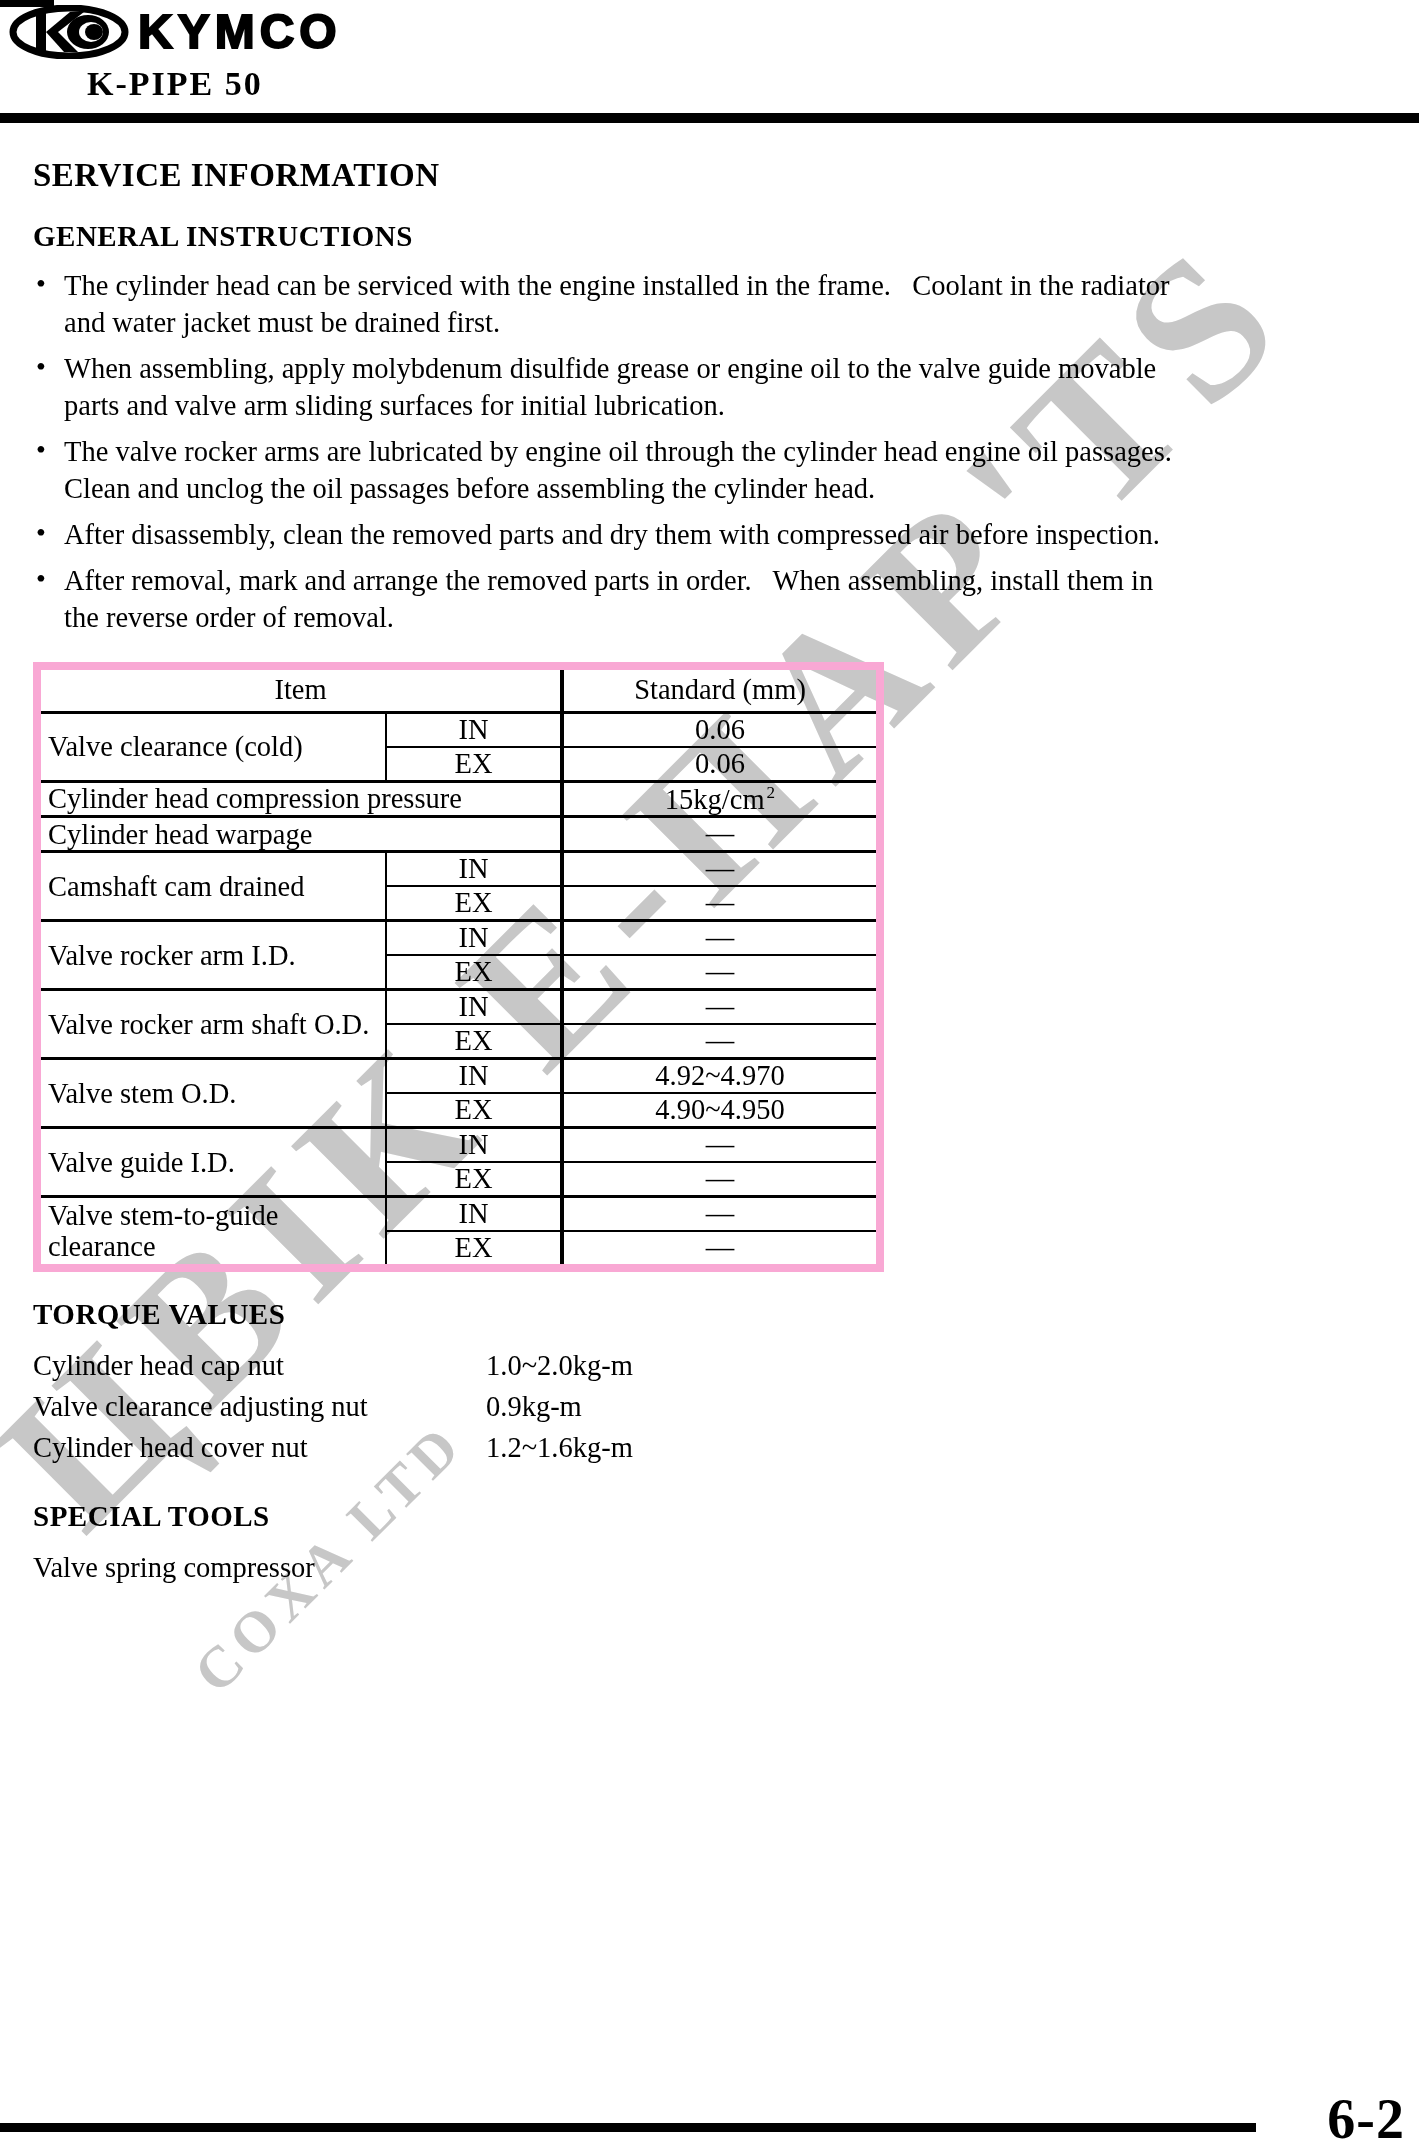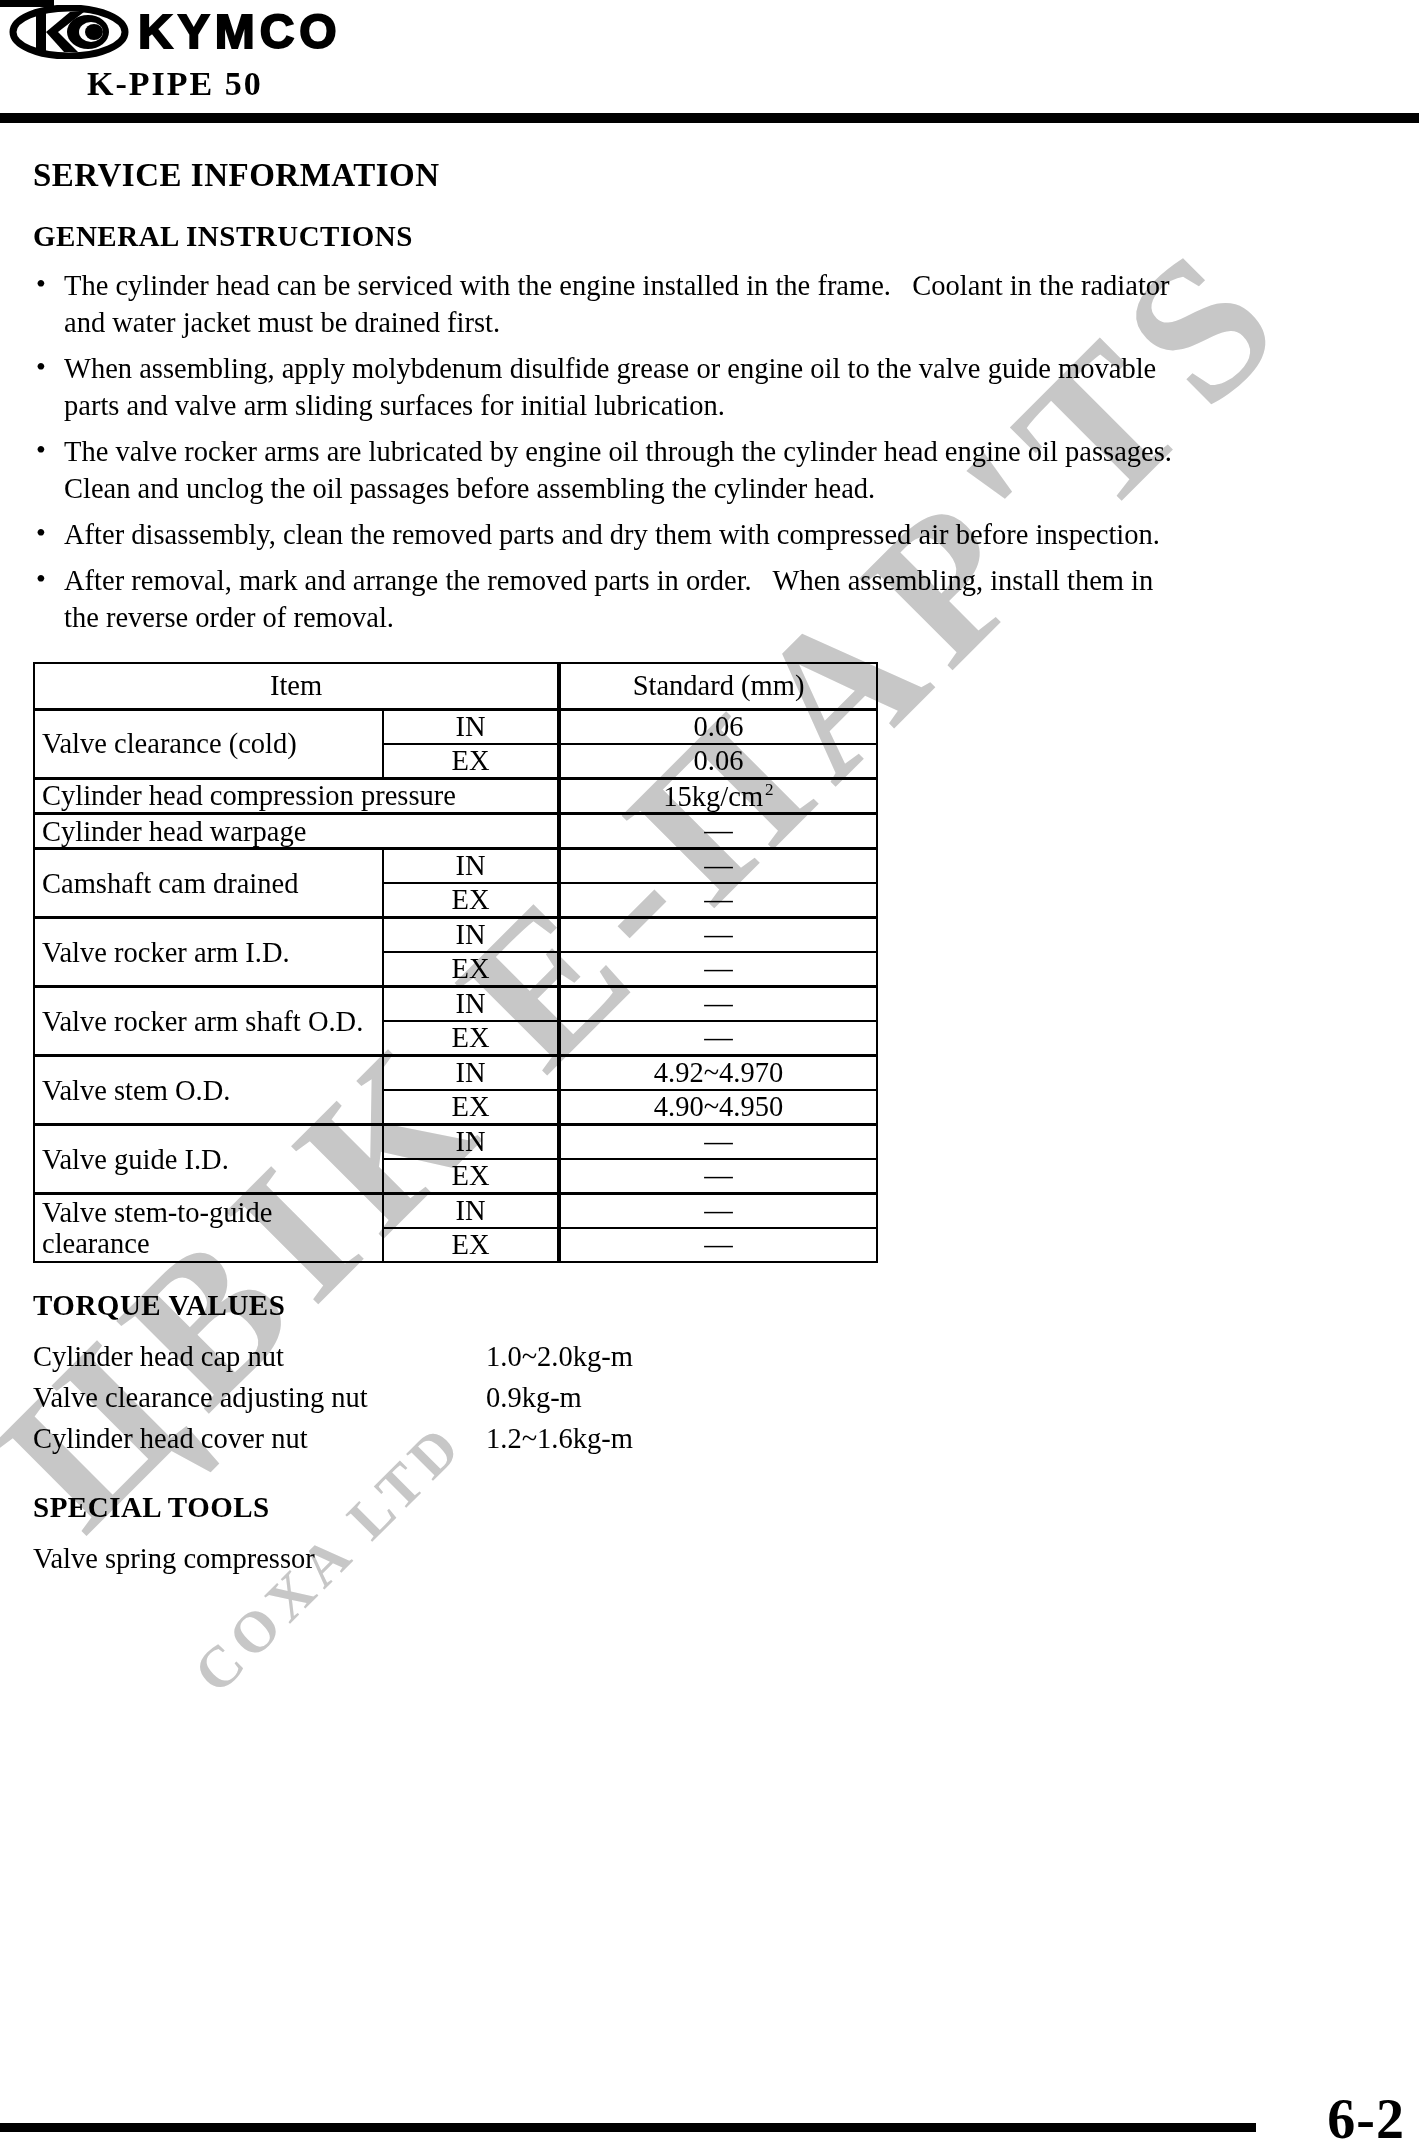--- a/index.html
+++ b/index.html
@@ -60,21 +60,21 @@
   h3.sec { font-size:29px; font-weight:bold; margin-top:26px; letter-spacing:0.5px; }
 
   ul.bullets { list-style:none; margin-top:14px; }
   ul.bullets li { position:relative; padding-left:31px; margin-top:9px; }
   ul.bullets li::before { content:"\2022"; position:absolute; left:3px; top:1px; font-size:28px; }
   .bline { font-size:28.5px; line-height:37px; white-space:pre; }
 
   table.spec-table {
     margin-top:26px; border-collapse:collapse; table-layout:fixed;
     width:845px; font-size:28.5px;
-    border:2px solid #f9a8d4;
+    border:8px solid #f9a8d4;
   }
   .spec-table th, .spec-table td { border:2px solid #000; overflow:hidden; }
   .spec-table thead tr { height:46px; }
   .spec-table thead th { border-bottom:3px solid #000; font-weight:normal; text-align:center; }
   .spec-table tbody tr { height:34px; }
   .spec-table tr.group-start td { border-top:3px solid #000; }
   .spec-table td.name { padding-left:7px; text-align:left; vertical-align:middle; line-height:31px; }
   .spec-table td.inex { text-align:center; vertical-align:middle;margin-top:40px; }
   .spec-table td.std, .spec-table th.std { border-left:4px solid #000; text-align:center; vertical-align:middle; }
   .sup { font-size:0.6em; vertical-align:super; margin-left:2px; }

